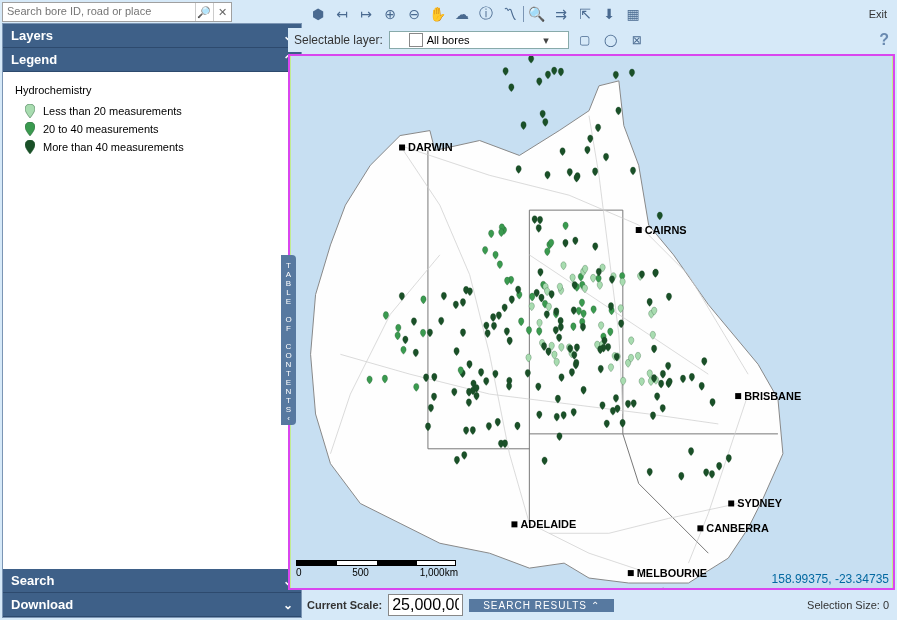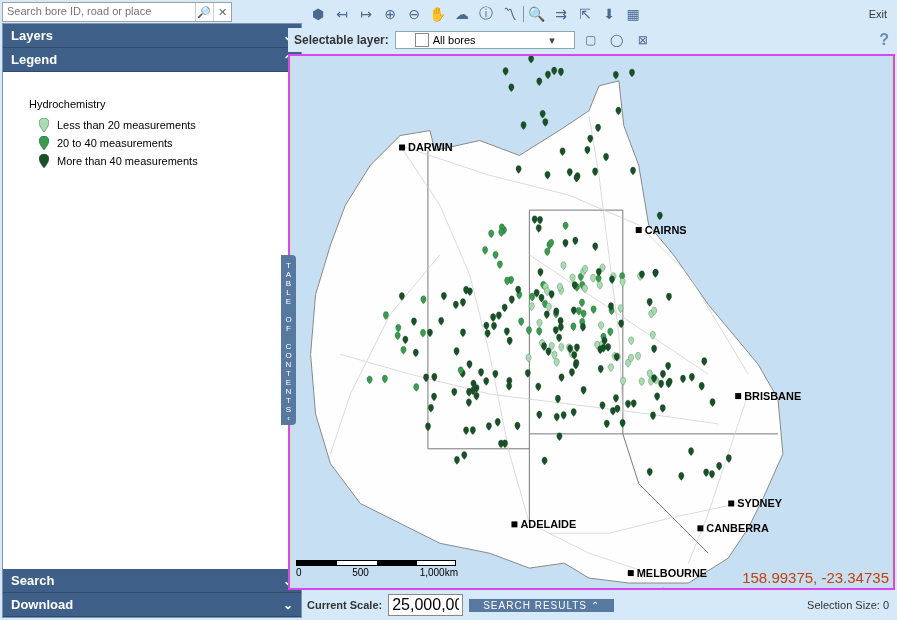--- a/index.html
+++ b/index.html
@@ -7,34 +7,34 @@
 
 
 .search-bar{position:absolute;top:2px;left:2px;z-index:5;display:flex;align-items:flex-start;background:#fff;border:1px solid #a0a0a0;width:230px;font-size:11px}
 .search-bar input{border:none;flex:1;padding:2px 4px;font-size:11px;color:#888;outline:none}
 .search-bar .ico{width:18px;height:18px;display:flex;align-items:center;justify-content:center;color:#666;cursor:pointer;border-left:1px solid #ccc}
 
 
 .sidebar{position:absolute;top:23px;left:2px;width:300px;bottom:2px;border:1px solid #7b95b4;background:#fff;display:flex;flex-direction:column}
 .panel-hdr{background:#3e6088;color:#fff;font-weight:bold;font-size:13px;padding:4px 8px;display:flex;justify-content:space-between;align-items:center;cursor:pointer;border-bottom:1px solid #2d4a6e}
 .chev{font-size:12px}
-.legend-body{flex:1;padding:26px;font-size:11px;color:#000;overflow:auto}
+.legend-body{flex:1;padding:12px;font-size:11px;color:#000;overflow:auto}
 .lg-title{margin-bottom:6px}
 .lg-item{display:flex;align-items:center;gap:8px;padding:2px 0 2px 10px}
 .marker{width:10px;height:14px;position:relative}
 .marker svg{width:10px;height:14px}
 
 
 .toolbar{position:absolute;top:2px;left:305px;right:2px;height:24px;display:flex;align-items:center;gap:2px;padding:2px}
 .tb-ico{width:22px;height:20px;display:flex;align-items:center;justify-content:center;font-size:14px;color:#4a6a90;cursor:pointer}
 .exit{margin-left:auto;font-size:11px;color:#333;cursor:pointer;padding:2px 6px}
 
 
 .sel-bar{position:absolute;top:28px;left:288px;right:2px;height:24px;background:#d6e9f8;display:flex;align-items:center;padding:2px 6px;font-size:12px;gap:6px}
-.sel-bar label{font-weight:bold;color:#333}
+.sel-bar label{font-weight:normal;color:#333}
 .layer-sel{display:flex;align-items:center;border:1px solid #8aa;background:#fff;height:18px;width:180px;font-size:11px;padding:0 19px}
 .layer-sel .dd-ico{width:14px;height:14px;border:1px solid #888;margin-right:4px}
 .layer-sel .dd-btn{margin-left:auto;color:#444;cursor:pointer}
 .sel-bar .sb-ico{width:20px;height:18px;cursor:pointer;display:flex;align-items:center;justify-content:center;color:#4a6a90}
 .help-ico{margin-left:auto;font-size:16px;color:#6a8ab0;cursor:pointer;font-weight:bold}
 
 
 .map{position:absolute;top:54px;left:288px;right:2px;bottom:30px;background:#bef264;border:2px solid #d946ef;overflow:hidden}
 .map svg{width:100%;height:100%}
 
@@ -44,21 +44,21 @@
 
 .scale-bar{position:absolute;bottom:42px;left:296px;font-size:10px;color:#000}
 .scale-bar .bar{width:160px;height:6px;background:repeating-linear-gradient(90deg,#000 0 40px,#fff 40px 80px);border:1px solid #000}
 .scale-bar .lbls{display:flex;width:162px;justify-content:space-between;margin-top:1px}
 
 
 .bottom{position:absolute;bottom:2px;left:288px;right:2px;height:26px;display:flex;align-items:center;font-size:11px;color:#333;gap:6px}
 .bottom label{font-weight:bold;margin-left:19px}
 .scale-input{width:75px;border:1px solid #888;padding:1px 3px;font-size:16px}
 .sr-tab{background:#5779a0;color:#fff;font-size:10px;padding:1px 14px;letter-spacing:1px;cursor:pointer;display:flex;align-items:flex-end;gap:4px}
-.coords{position:absolute;bottom:34px;right:8px;font-size:15px;color:#c2410c}
+.coords{position:absolute;bottom:34px;right:8px;font-size:12px;color:#0369a1}
 .selsize{margin-left:auto;margin-right:6px}
 
 .city{font-size:11px;font-weight:bold;fill:#000}
 .cm{fill:#000}
 </style>
 </head>
 <body>
 
 <div class="search-bar">
   <input placeholder="Search bore ID, road or place" style="">

